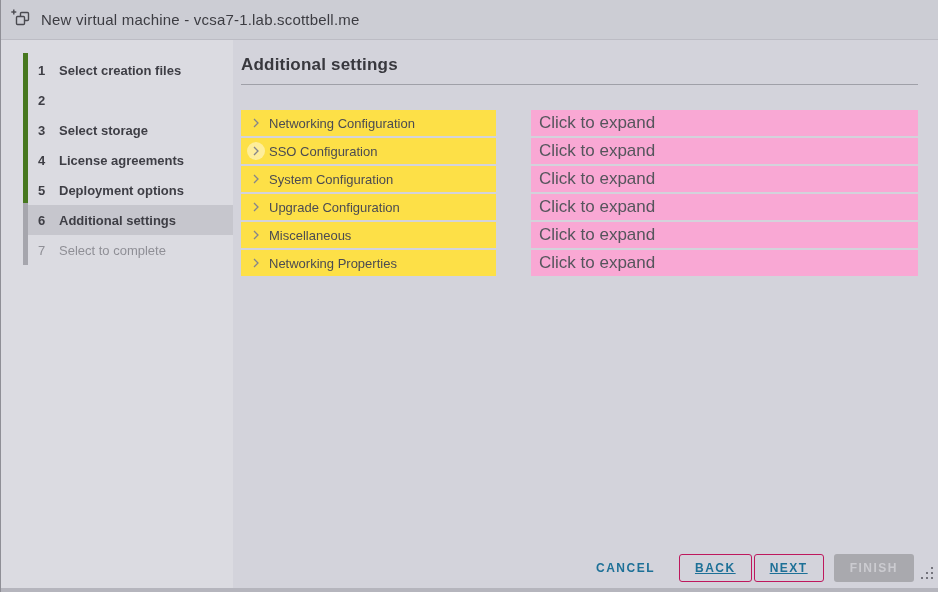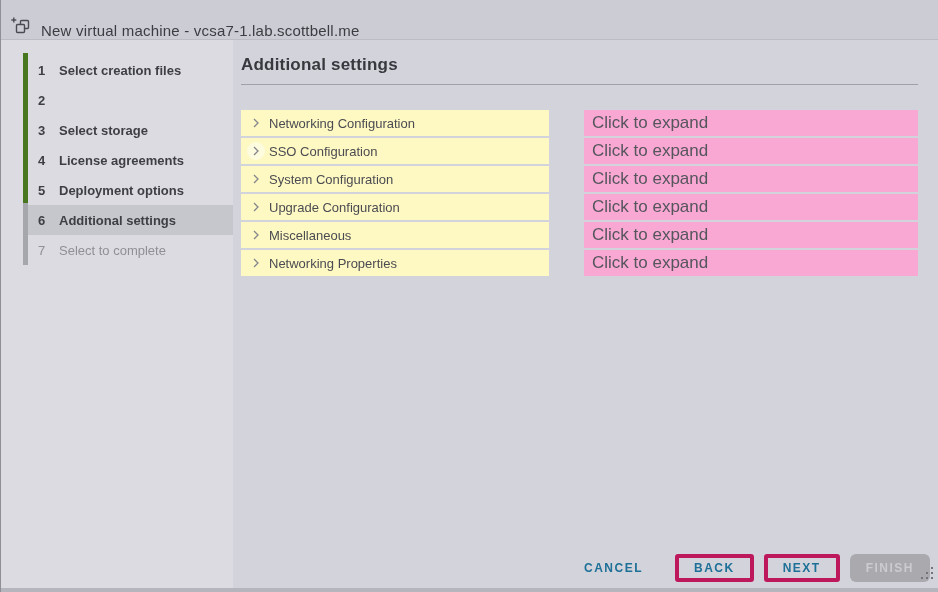--- a/index.html
+++ b/index.html
@@ -14,21 +14,21 @@
     width: 938px; height: 592px;
     background: #d4d4dc;
     border-left: 1px solid #8f8f96;
   }
   
   .titlebar {
     height: 40px;
     background: #cccdd4;
     border-bottom: 1px solid #bcbcc4;
     display: flex;
-    align-items: flex-end;
+    align-items: center;
     padding: 0 10px;
   }
   .titlebar .vm-icon { margin-right: 8px; flex: 0 0 auto; display: block; }
   .titlebar .title-text {
     font-size: 15px;
     color: #3c3c42;
     letter-spacing: 0.2px;
   }
   
   .body { display: flex; height: 551px; }
@@ -87,22 +87,22 @@
   }
   
   .settings-table { margin-top: 25px; width: 677px; }
   .srow {
     display: flex;
     height: 26px;
     margin-bottom: 2px;
     cursor: pointer;
   }
   .srow .cell-name {
-    width: 308px;
-    background: #fef9c3;
+    width: 255px;
+    background: #fde047;
     display: flex;
     align-items: center;
     padding-left: 6px;
     font-size: 13px;
     color: #4b4b52;
   }
   .srow .cell-value {
     flex: 1;
     background: #f9a8d4;
     display: flex;
@@ -118,53 +118,53 @@
     justify-content: center;
     width: 18px; height: 18px;
     margin-right: 4px;
     flex: 0 0 auto;
   }
   .chev.halo { background: rgba(255,255,255,0.45); border-radius: 9px; }
   .chev svg { display: block; }
   
   .footer {
     position: absolute;
-    right: 8px; bottom: 10px;
+    right: 24px; bottom: 10px;
     display: flex;
     align-items: flex-start;
   }
   .btn {
     height: 28px;
     border-radius: 3px;
     font-family: "Liberation Sans", sans-serif;
     font-size: 12px;
     font-weight: bold;
     letter-spacing: 1.5px;
     display: inline-flex;
     align-items: center;
     justify-content: center;
     cursor: pointer;
     background: transparent;
     border: none;
   }
   .btn-link { color: #1d7097; padding: 0 10px; margin-right: 12px; }
   .btn-outline {
     color: #1d7097;
-    border: 4px solid #be185d;
+    border: 1px solid #be185d;
     padding: 0 15px;
-    margin-left: 10px;
+    margin-left: 2px;
     background: transparent;
+    text-decoration: underline;
   }
   .btn-disabled {
     background: #a9a9ae;
     color: #cbcbd0;
     padding: 0 16px;
     margin-left: 10px;
     cursor: default;
-    border-radius: 6px;
   }
   
   .bottom-edge {
     position: absolute;
     left: 0; right: 0; bottom: 0;
     height: 4px;
     background: #b5b5bd;
   }
   .resize-grip {
     position: absolute;

